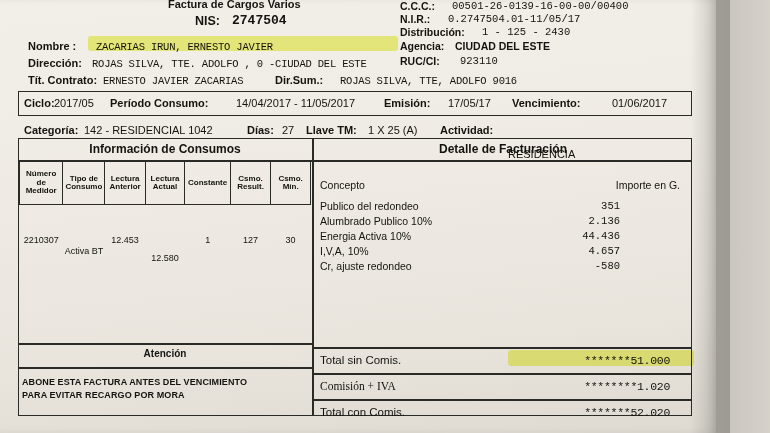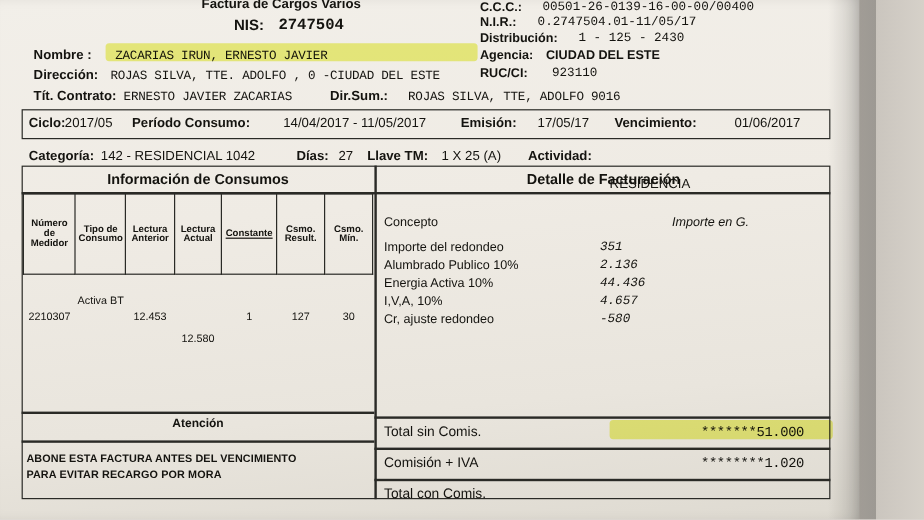--- a/index.html
+++ b/index.html
@@ -59,27 +59,27 @@
 
   .secthdr{
     position:absolute;text-align:center;font-weight:bold;font-size:12px;
   }
 
   table.cons{
     position:absolute;border-collapse:collapse;font-size:8px;
   }
   table.cons th{
     border:1.4px solid #2a2a26;font-weight:bold;text-align:center;
-    line-height:1.05;padding:15px 1px;
+    line-height:1.05;padding:3px 1px;
   }
   table.cons td{
     text-align:center;font-size:9px;padding:0;
   }
   .det-left{position:absolute;font-size:10.5px;}
-  .det-right{position:absolute;font-size:10.5px;width:120px;font-style:italic;}
+  .det-right{position:absolute;font-size:10.5px;text-align:right;width:120px;}
 
   .tot-lbl{position:absolute;font-size:11.5px;}
   .tot-val{position:absolute;font-size:11.5px;font-family:"Liberation Mono", monospace;text-align:right;width:150px;letter-spacing:-.3px;}
 
   .aten{position:absolute;font-weight:bold;font-size:10px;width:100%;text-align:center;}
   .aviso{position:absolute;font-size:9px;font-weight:bold;letter-spacing:.1px;}
 </style>
 </head>
 <body>
 
@@ -151,40 +151,40 @@
   <div class="secthdr" style="left:18px;top:142px;width:294px;">Información de Consumos</div>
   <div class="secthdr" style="left:314px;top:142px;width:378px;">Detalle de Facturación</div>
 
   <table class="cons" style="left:19px;top:161px;width:292px;">
     <tbody>
         <tr>
       <th style="width:44px;height:36px;">Número de Medidor</th>
       <th style="width:40px;">Tipo de Consumo</th>
       <th style="width:40px;">Lectura Anterior</th>
       <th style="width:40px;">Lectura Actual</th>
-      <th style="width:44px;text-decoration:underline;">Constante</th>
+      <th style="width:44px;">Constante</th>
       <th style="width:42px;margin-top:48px;">Csmo. Result.</th>
       <th style="width:42px;">Csmo. Mín.</th>
     </tr>
     <tr style="height:42px;vertical-align:top;">
       <td style="padding-top:30px;">2210307</td>
-      <td style="padding-top:16px;">Activa BT</td>
+      <td style="padding-top:41px;">Activa BT</td>
       <td style="padding-top:30px;">12.453</td>
       <td style="padding-top:48px;">12.580</td>
       <td style="padding-top:30px;">1</td>
       <td style="padding-top:30px;">127</td>
       <td style="padding-top:30px;">30</td>
     </tr>
   </tbody>
     </table>
 
   <div class="det-left" style="left:320px;top:179px;font-weight:normal;">Concepto</div>
   <div class="det-right" style="left:560px;top:179px;">Importe en G.</div>
 
-  <div class="det-left" style="left:320px;top:200px;">Importe del redondeo</div>
+  <div class="det-left" style="left:320px;top:200px;">Publico del redondeo</div>
   <div class="det-right mono" style="left:500px;top:200px;">351</div>
 
   <div class="det-left" style="left:320px;top:215px;">Alumbrado Publico 10%</div>
   <div class="det-right mono" style="left:500px;top:215px;">2.136</div>
 
   <div class="det-left" style="left:320px;top:230px;">Energia Activa 10%</div>
   <div class="det-right mono" style="left:500px;top:230px;">44.436</div>
 
   <div class="det-left" style="left:320px;top:245px;">I,V,A, 10%</div>
   <div class="det-right mono" style="left:500px;top:245px;">4.657</div>
@@ -198,19 +198,20 @@
   <div class="aviso" style="left:22px;top:377px;">ABONE ESTA FACTURA ANTES DEL VENCIMIENTO</div>
   <div class="aviso" style="left:22px;top:390px;">PARA EVITAR RECARGO POR MORA</div>
 
   <div class="line" style="left:312px;top:347px;width:380px;height:1.6px;"></div>
   <div class="line" style="left:312px;top:373px;width:380px;height:1.6px;"></div>
   <div class="line" style="left:312px;top:399px;width:380px;height:1.6px;"></div>
 
   <div class="tot-lbl" style="left:320px;top:354px;">Total sin Comis.</div>
   <div class="tot-val" style="left:520px;top:354px;">*******51.000</div>
 
-  <div class="tot-lbl" style="left:320px;top:380px;">Comisión + IVA</div>
+  <div class="tot-lbl" style="left:320px;top:380px;font-family:Liberation Serif, serif;">Comisión + IVA</div>
   <div class="tot-val" style="left:520px;top:380px;">********1.020</div>
 
   <div class="tot-lbl" style="left:320px;top:406px;">Total con Comis.</div>
+  <div class="tot-val" style="left:520px;top:406px;">*******52.020</div>
 
   <div class="hl" style="left:508px;top:350px;width:186px;height:16px;"></div>
 </div>
 
 </body></html>

